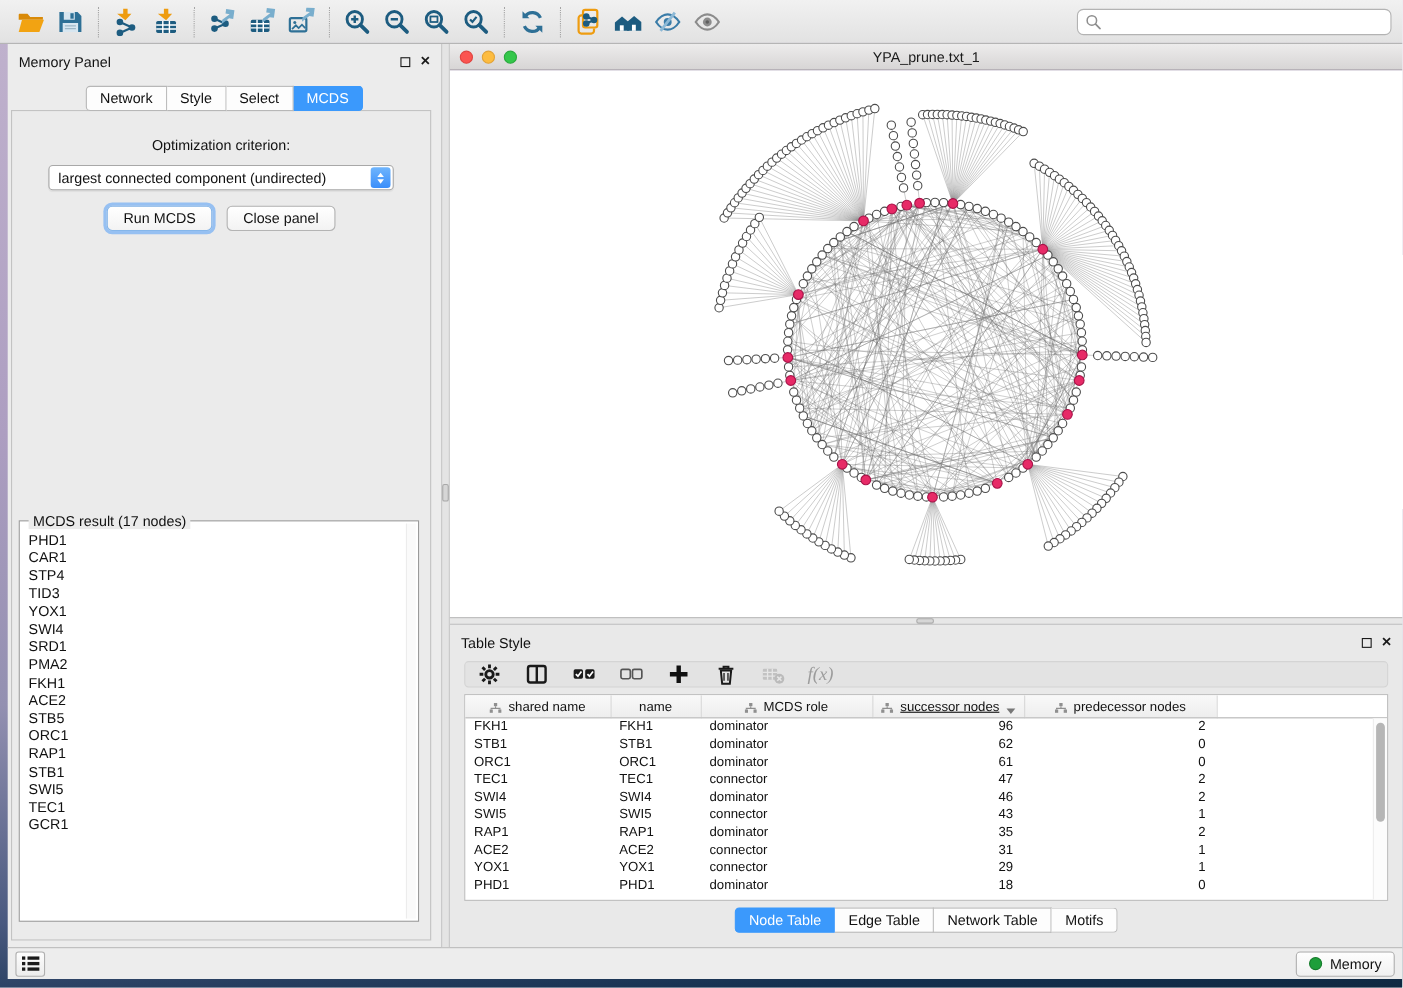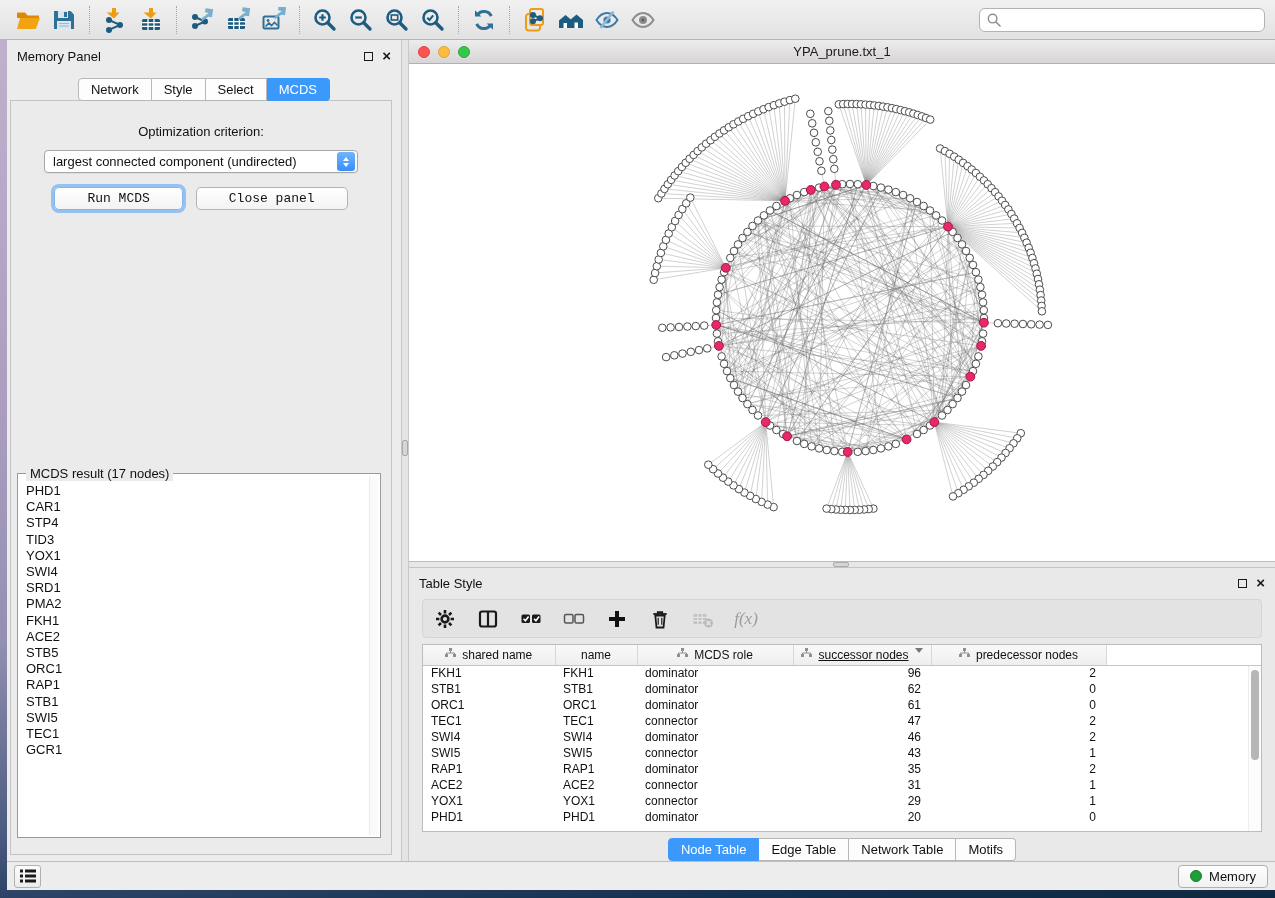--- a/index.html
+++ b/index.html
@@ -35,21 +35,21 @@
   .selectbox{width:314px;height:23px;margin:11px auto 0;background:#fff;border:1px solid #a8a8a8;border-radius:4px;
     display:flex;align-items:center;box-shadow:0 1px 1px rgba(0,0,0,.05)}
   .selectbox .val{font-size:13px;padding-left:8px;flex:1;white-space:nowrap;overflow:hidden}
   .stepper{width:18px;height:19px;background:linear-gradient(#6fb5fd,#3a8efa);border-radius:3px;margin-right:2px;
     display:flex;flex-direction:column;align-items:center;justify-content:center;gap:2px}
   .stepper i{width:0;height:0;border-left:3.5px solid transparent;border-right:3.5px solid transparent;display:block}
   .stepper .up{border-bottom:4px solid #fff}
   .stepper .down{border-top:4px solid #fff}
   .btnrow{display:flex;justify-content:center;gap:13px;margin-top:14px}
   .pushbtn{font-size:13px;background:linear-gradient(#ffffff,#f3f3f3);border:1px solid #b4b4b4;border-radius:5px;
-    padding:3px 32px;color:#111;font-family:Liberation Mono, monospace}
+    padding:3px 14px;color:#111;font-family:Liberation Sans, sans-serif}
   .pushbtn.focused{box-shadow:0 0 0 3px rgba(80,156,248,.55);border-color:#85b6ea}
   .result-box{position:absolute;left:6px;right:10px;top:372px;bottom:16px;border:1px solid #9a9a9a;background:#fff}
   .result-legend{position:absolute;top:-8px;left:8px;background:#ebebeb;font-size:13px;padding:0 4px}
   .result-list{position:absolute;inset:9px 14px 2px 8px;overflow:hidden;font-size:13px;line-height:16.2px}
   .result-scroll{position:absolute;top:2px;bottom:2px;right:2px;width:9px;background:#fafafa;border-left:1px solid #ececec}
   
   .vsplit{width:8px;background:#e4e4e4;border-left:1px solid #c8c8c8;border-right:1px solid #c8c8c8;position:relative}
   .vsplit .grip{position:absolute;top:400px;left:0;width:6px;height:16px;background:#d6d6d6;border:1px solid #a8a8a8;border-radius:2px}
   .rightcol{flex:1;display:flex;flex-direction:column;min-width:0}
   .net-panel{height:521px;display:flex;flex-direction:column}
@@ -60,30 +60,30 @@
   .light.red{background:#fb5450;border:1px solid #e04440}
   .light.yellow{background:#fdbc40;border:1px solid #e2a337}
   .light.green{background:#34c74a;border:1px solid #2aa93d}
   .net-title{position:absolute;left:0;right:0;text-align:center;font-size:13px;color:#1a1a1a}
   .net-canvas{flex:1;background:#fff;position:relative;overflow:hidden}
   .net-canvas svg{position:absolute;inset:0}
   .hsplit{height:7px;background:#e7e7e7;border-top:1px solid #bdbdbd;border-bottom:1px solid #c4c4c4;position:relative}
   .hsplit .grip{position:absolute;left:calc(50% - 9px);top:0px;width:16px;height:5px;background:#d6d6d6;border:1px solid #ababab;border-radius:2px}
   
   .table-panel{flex:1;background:#e9e9e9;display:flex;flex-direction:column;min-height:0}
-  .tp-toolbar{margin:7px 13px 6px;height:39px;background:#e3e3e3;border:1px solid #d4d4d4;border-radius:4px;
+  .tp-toolbar{margin:7px 13px 6px;height:24px;background:#e3e3e3;border:1px solid #d4d4d4;border-radius:4px;
     display:flex;align-items:center;padding:0 9px;gap:17px;flex:none}
   .tp-icon{width:26px;height:26px;display:flex;align-items:center;justify-content:center}
   .fx{font-family:"Liberation Serif",serif;font-style:italic;font-size:17px;color:#9c9c9c}
   .tbl-wrap{margin:0 13px;background:#fff;border:1px solid #bcbcbc;height:188px;position:relative;overflow:hidden;flex:none}
   table.tbl{border-collapse:collapse;table-layout:fixed;width:100%}
   .tbl th{height:20px;font-weight:normal;font-size:12px;background:linear-gradient(#f9f9f9,#eeeeee);
     border-bottom:1px solid #c6c6c6;border-right:1px solid #d8d8d8;padding:0;white-space:nowrap}
   .tbl th.filler{background:#fff;border-right:none}
-  .thc{display:flex;align-items:flex-start;justify-content:center;gap:6px;padding:0 4px}
+  .thc{display:flex;align-items:flex-end;justify-content:center;gap:6px;padding:0 4px}
   .tbl td{font-size:12px;height:16px;padding:0 8px;white-space:nowrap;overflow:hidden}
   .tbl td.num{text-align:right;padding-right:10px}
   .sortind{width:0;height:0;border-left:4px solid transparent;border-right:4px solid transparent;border-top:5px solid #777;display:inline-block}
   .tbl-scroll{position:absolute;top:21px;bottom:0;right:0;width:13px;background:#fcfcfc;border-left:1px solid #ededed}
   .tbl-thumb{position:absolute;top:4px;left:2px;width:8px;height:90px;background:#b6b6b6;border-radius:5px}
   .tp-tabs{display:flex;justify-content:center;margin-top:6px}
   
   .statusbar{height:29px;background:#ededed;border-top:1px solid #bdbdbd;display:flex;align-items:center;padding:0 7px;flex:none}
   .listbtn{width:27px;height:23px;background:linear-gradient(#fdfdfd,#ececec);border:1px solid #b0b0b0;border-radius:3px;
     display:flex;align-items:center;justify-content:center}
@@ -809,21 +809,21 @@
                     <td>YOX1</td>
                     <td>connector</td>
                     <td class="num">29</td>
                     <td class="num">1</td>
                     <td></td>
                   </tr>
                   <tr>
                     <td>PHD1</td>
                     <td>PHD1</td>
                     <td>dominator</td>
-                    <td class="num">20</td>
+                    <td class="num">18</td>
                     <td class="num">0</td>
                     <td></td>
                   </tr>
                 </tbody>
               </table>
             <div class="tbl-scroll">
               <div class="tbl-thumb"></div>
             </div>
           </div>
           <div class="tp-tabs" id="tp-tabs">

